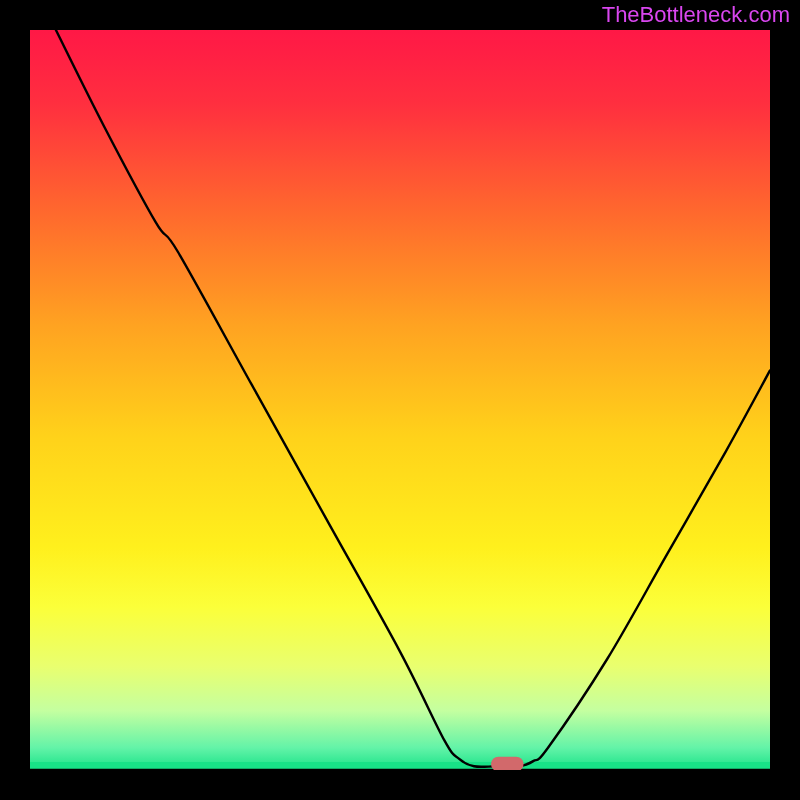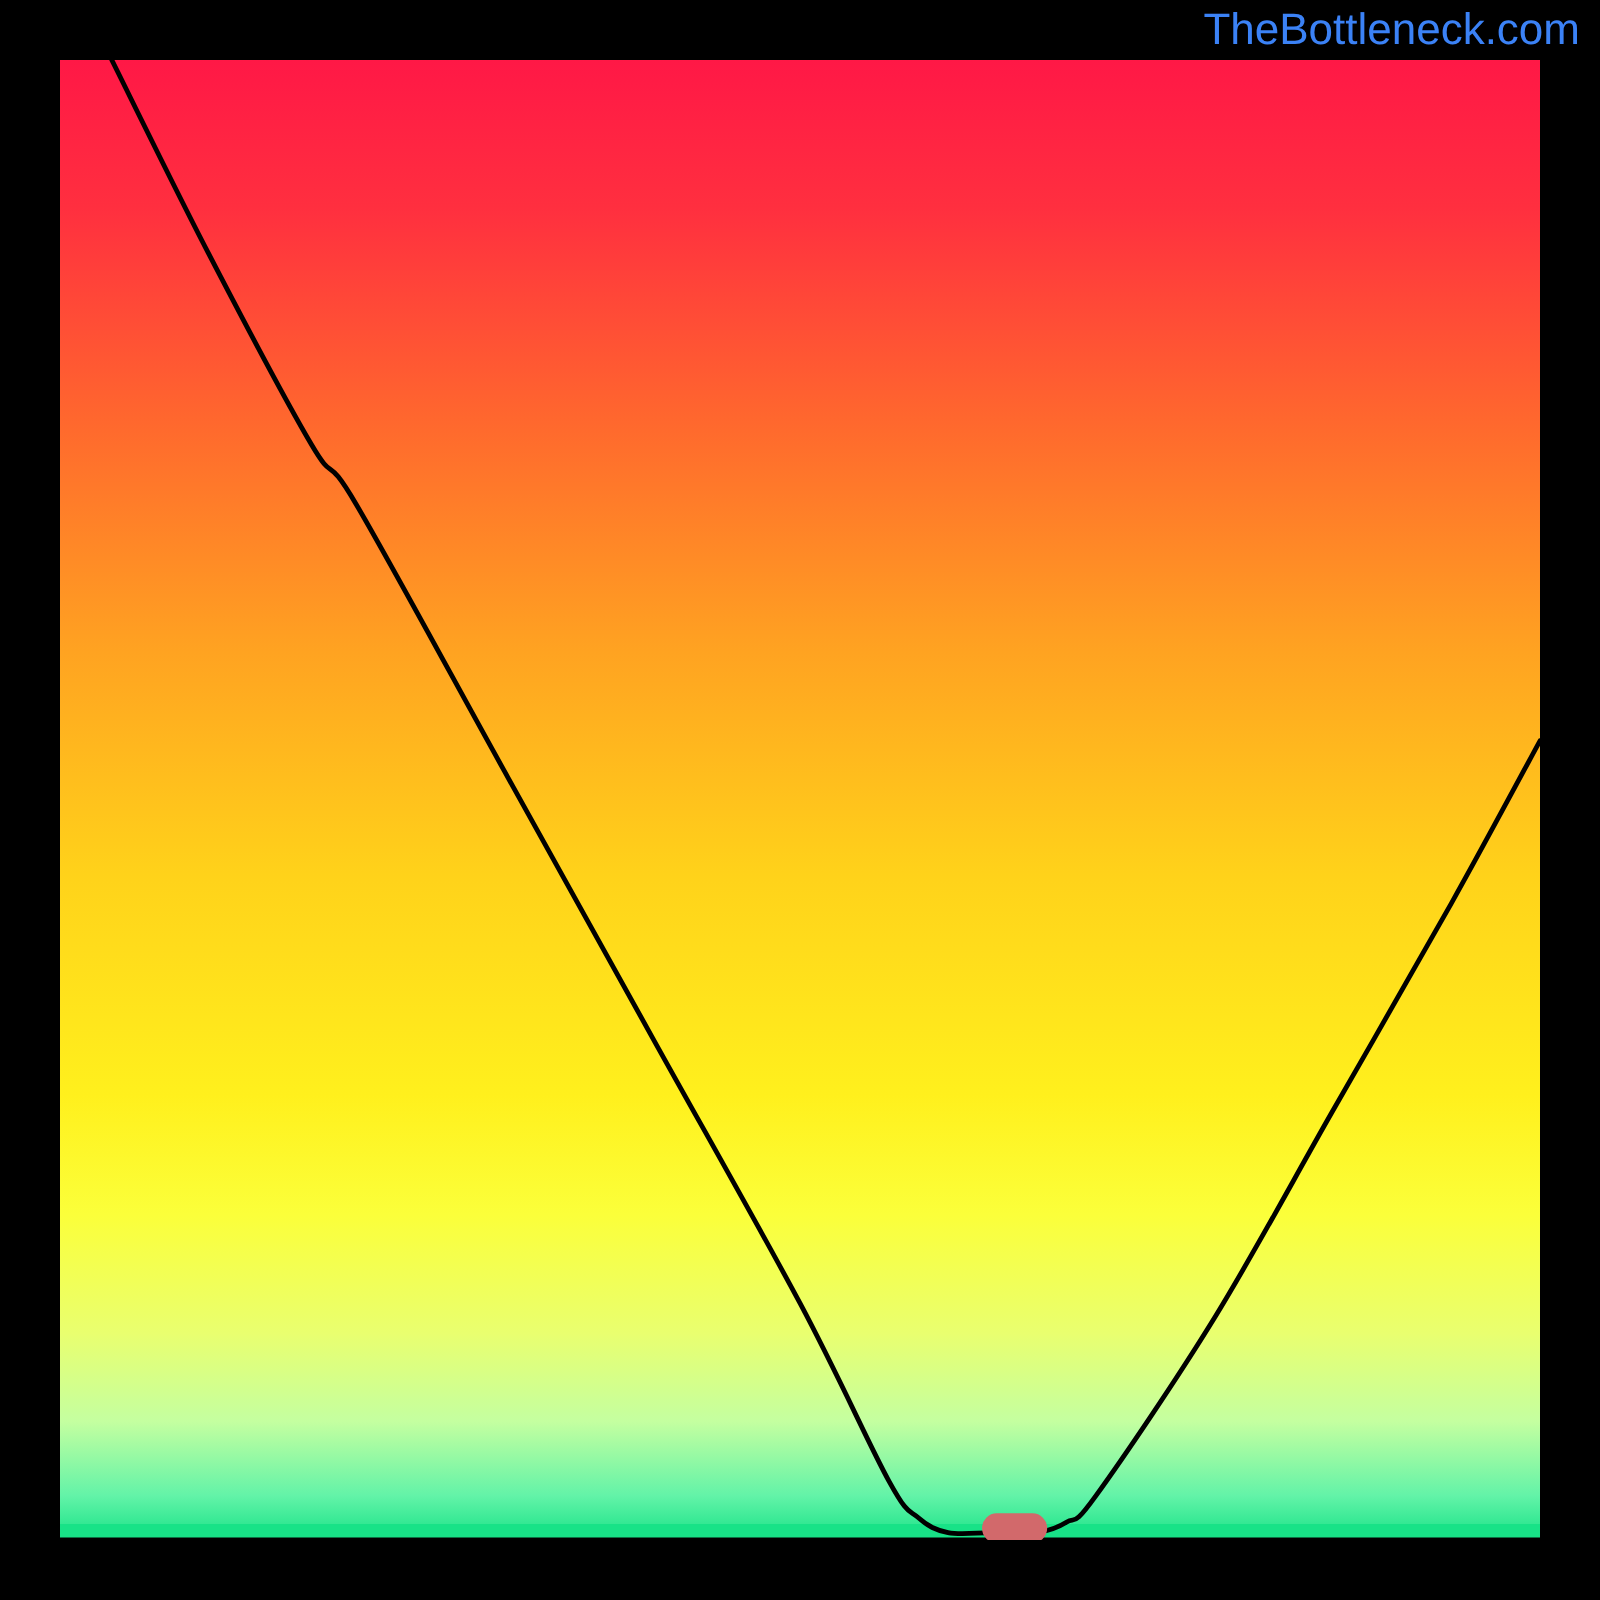--- a/index.html
+++ b/index.html
@@ -12,21 +12,21 @@
   }
   .container {
     position: relative;
     width: 800px;
     height: 800px;
   }
   .watermark {
     position: absolute;
     top: 2px;
     right: 10px;
-    color: #3b82f6;
+    color: #d946ef;
     font-family: Arial, Helvetica, sans-serif;
     font-size: 22px;
     z-index: 10;
   }
   .plot-area {
     position: absolute;
     left: 30px;
     top: 30px;
     width: 740px;
     height: 740px;

